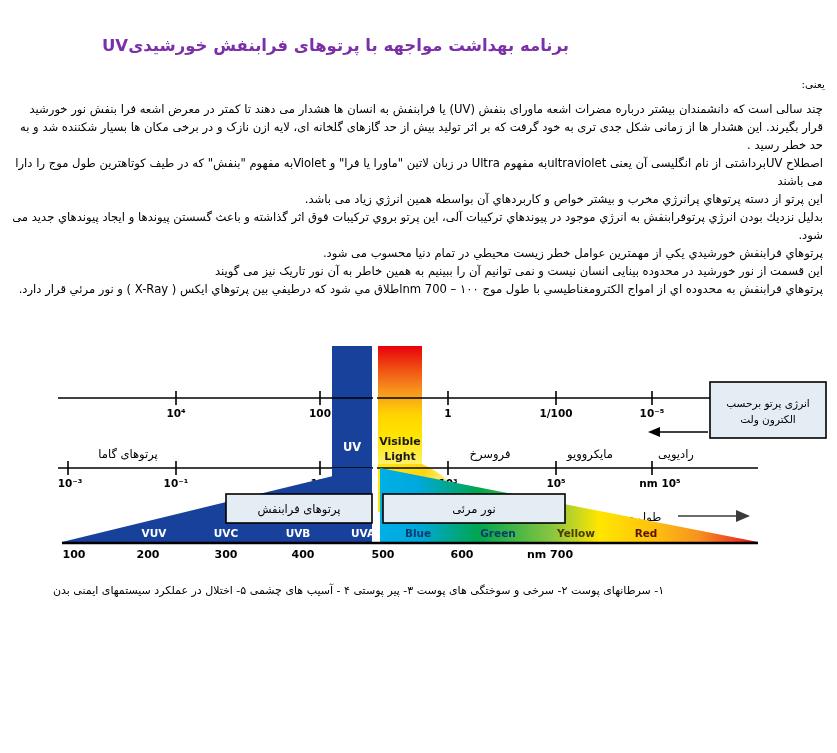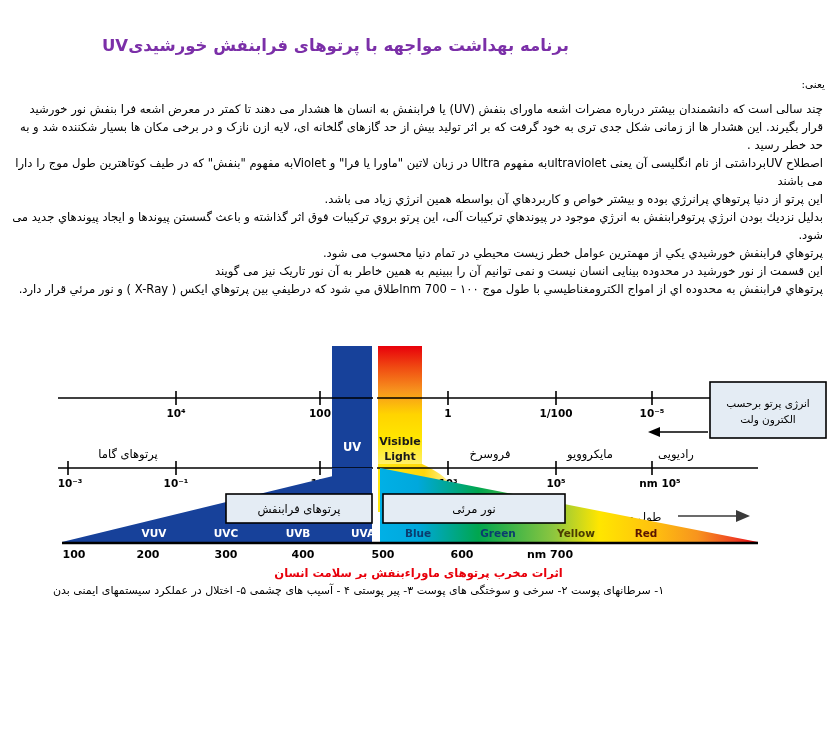--- a/index.html
+++ b/index.html
@@ -59,21 +59,21 @@
 
 <div class="page">
 
   <div class="doc-title">برنامه بهداشت مواجهه با پرتوهای فرابنفش خورشیدیUV</div>
 
   <div class="intro-label">یعنی:</div>
 
   <div class="body-block">
     <p>چند سالی است که دانشمندان بیشتر درباره مضرات اشعه ماورای بنفش (UV) یا فرابنفش به انسان ها هشدار می دهند تا کمتر در معرض اشعه فرا بنفش نور خورشید قرار بگیرند. این هشدار ها از زمانی شکل جدی تری به خود گرفت که بر اثر تولید بیش از حد گازهای گلخانه ای، لایه ازن نازک و در برخی مکان ها بسیار شکننده شد و به حد خطر رسید .</p>
     <p>اصطلاح UVبرداشتی از نام انگلیسی آن یعنی ultravioletبه مفهوم Ultra در زبان لاتین "ماورا یا فرا" و Violetبه مفهوم "بنفش" که در طیف کوتاهترین طول موج را دارا می باشند</p>
-    <p>این پرتو از دنیا پرتوهاي پرانرژي بوده و بیشتر خواص و کاربردهاي آن بواسطه همین انرژي زیاد می باشد.</p>
+    <p>این پرتو از دسته پرتوهاي پرانرژي مخرب و بیشتر خواص و کاربردهاي آن بواسطه همین انرژي زیاد می باشد.</p>
     <p>بدلیل نزدیك بودن انرژي پرتوفرابنفش به انرژي موجود در پیوندهاي ترکیبات آلی، این پرتو بروي ترکیبات فوق اثر گذاشته و باعث گسستن پیوندها و ایجاد پیوندهاي جدید می شود.</p>
     <p>پرتوهاي فرابنفش خورشیدي یکي از مهمترین عوامل خطر زیست محیطي در تمام دنیا محسوب می شود.</p>
     <p>این قسمت از نور خورشید در محدوده بینایی انسان نیست و نمی توانیم آن را ببینیم به همین خاطر به آن نور تاریک نیز می گویند</p>
     <p>پرتوهاي فرابنفش به محدوده اي از امواج الکترومغناطیسي با طول موج ۱۰۰ – 700 nmاطلاق مي شود که درطیفي بین پرتوهاي ایکس ( X-Ray ) و نور مرئي قرار دارد.</p>
   </div>
 
   <div class="diagram">
     <svg width="770" height="215" viewBox="0 0 770 215" xmlns="http://www.w3.org/2000/svg">
       <defs>
 
@@ -208,16 +208,15 @@
         <text x="245" y="212">400</text>
         <text x="325" y="212">500</text>
         <text x="404" y="212">600</text>
         <text x="492" y="212">700 nm</text>
       </g>
     </svg>
 
     <div style="position:absolute;left:656px;top:42px;width:108px;height:46px;display:flex;align-items:center;justify-content:center;text-align:center;direction:rtl;font-size:10.5px;line-height:16px;color:#000;">انرژی پرتو برحسب الکترون ولت</div>
   </div>
 
-  <div class="red-head">اثرات مخرب پرتوهای ماوراءبنفش بر سلامت انسان</div>
   <div class="red-list">۱-  سرطانهای پوست   ۲- سرخی و سوختگی های پوست    ۳- پیر پوستی  ۴ - آسیب های چشمی ۵-  اختلال در عملکرد سیستمهای ایمنی بدن</div>
 
 </div>
 
 </body></html>

